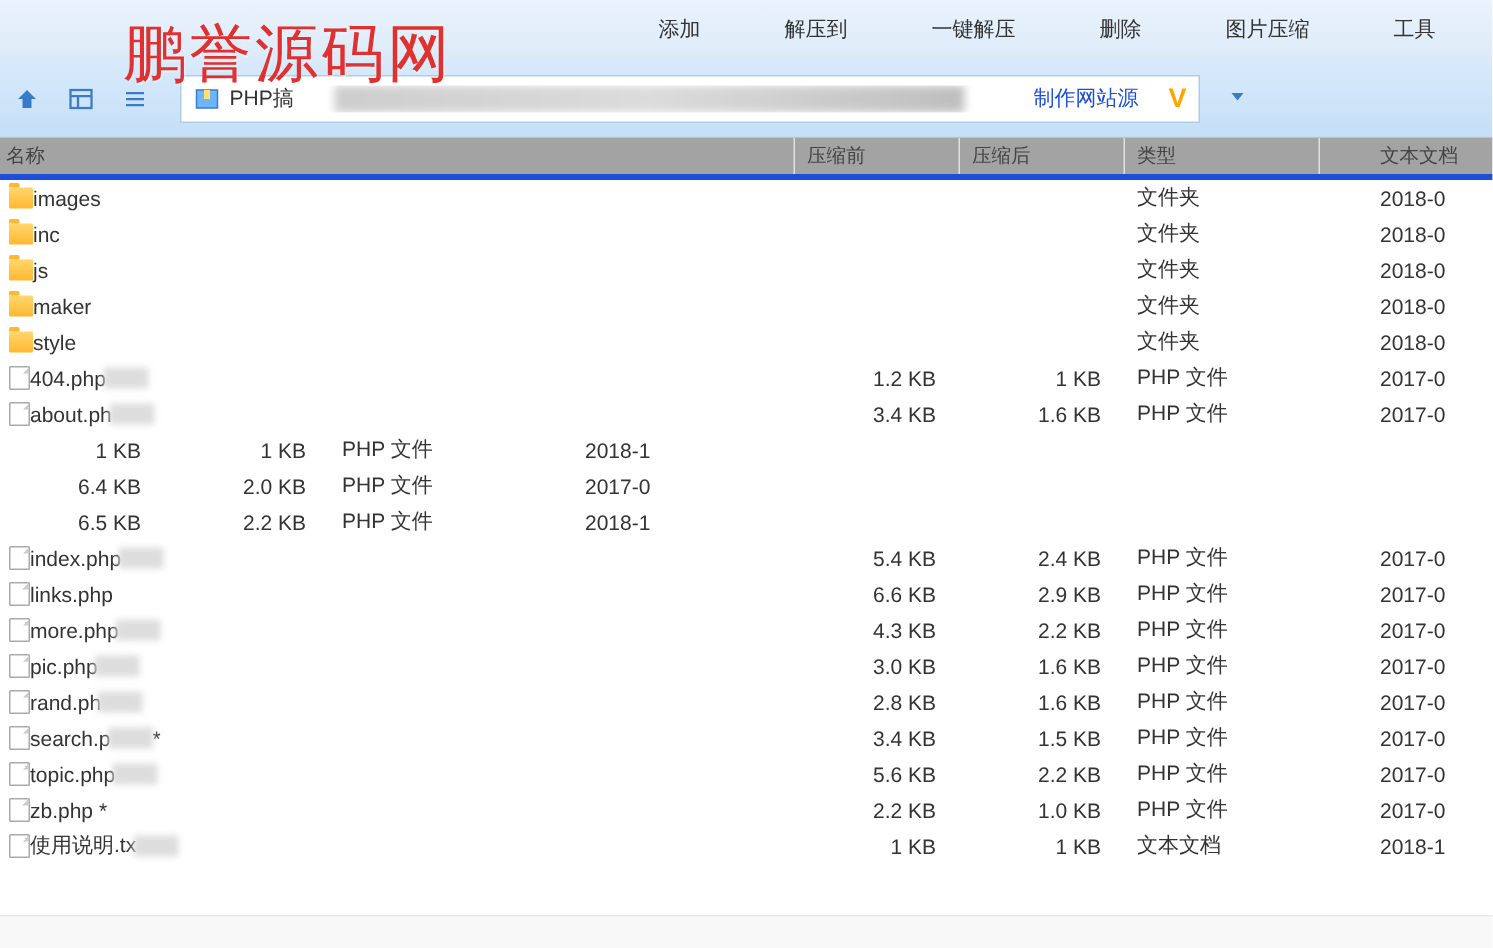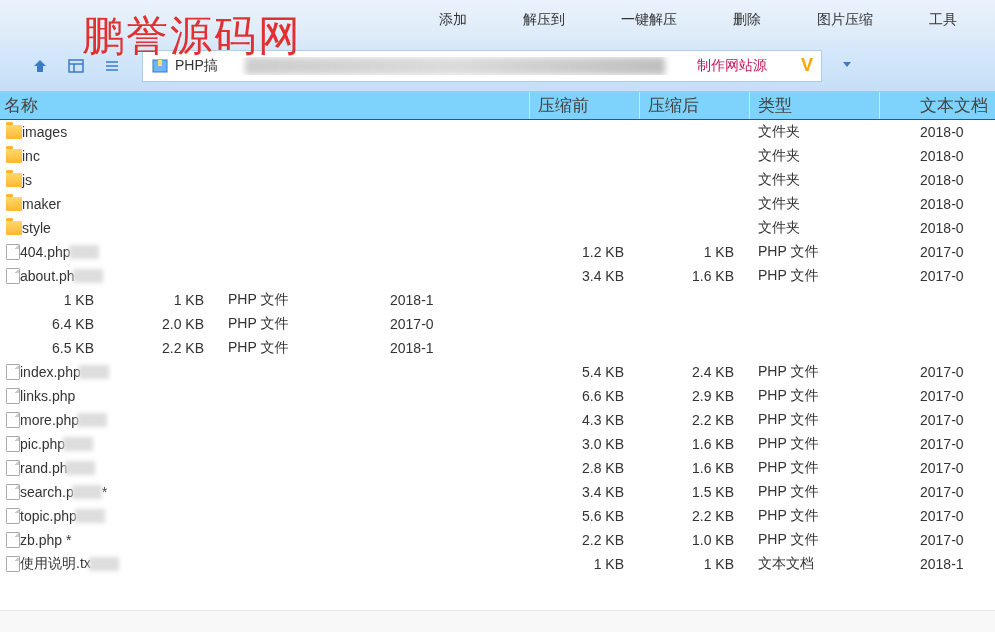--- a/index.html
+++ b/index.html
@@ -1,28 +1,28 @@
 <!DOCTYPE html>
 <html><head>
 <meta charset="utf-8">
 <style>
 * { margin: 0; padding: 0; box-sizing: border-box; }
 body { font-family: "Microsoft YaHei", "Segoe UI", sans-serif; font-size: 14px; color: #333; background: #fff; width: 995px; height: 632px; overflow: hidden; position: relative; }
 .toolbar { background: linear-gradient(to bottom, #eaf3fc, #dceaf8); height: 40px; display: flex; align-items: center; padding: 0 10px; justify-content: flex-end; }
 .toolbar-item { padding: 0 28px; cursor: pointer; color: #333; }
-.nav-bar { background: linear-gradient(to bottom, #d8eafb, #c5dff7); height: 52px; display: flex; align-items: center; padding: 0 26px; gap: 8px; border-bottom: 1px solid #a8c8e8; }
+.nav-bar { background: linear-gradient(to bottom, #d8eafb, #c5dff7); height: 52px; display: flex; align-items: center; padding: 0 4px; gap: 8px; border-bottom: 1px solid #a8c8e8; }
 .nav-icon { width: 28px; height: 28px; display: flex; align-items: center; justify-content: center; cursor: pointer; color: #3a7bc8; }
 .path-box { flex: 1; background: #fff; border: 1px solid #b0cde8; height: 32px; display: flex; align-items: center; padding: 0 8px; margin-left: 8px; position: relative; max-width: 680px; }
 .path-icon { width: 18px; height: 18px; margin-right: 6px; }
 .path-text { flex: 1; white-space: nowrap; overflow: hidden; color: #333; position: relative; }
 .path-blur { position: absolute; left: 70px; top: 0; bottom: 0; width: 420px; background: linear-gradient(90deg, #c8c8c8, #d8d8d8, #b8b8b8); filter: blur(3px); opacity: 0.9; }
-.path-end { position: absolute; right: 30px; color: #be185d; font-family: Liberation Serif, serif; }
+.path-end { position: absolute; right: 16px; color: #1d4ed8; font-family: Liberation Serif, serif; }
 .v-badge { color: #ffa500; font-weight: bold; font-size: 18px; margin-left: 4px; }
 .dropdown-arrow { margin-left: 10px; color: #3a7bc8; cursor: pointer; }
-.header-row { display: flex; background: #7dd3fc; border-bottom: 1px solid #1d4ed8; height: 28px; align-items: center; font-size: 17px; color: #444; }
+.header-row { display: flex; background: #a3a3a3; border-bottom: 4px solid #1d4ed8; height: 28px; align-items: center; font-size: 13px; color: #444; }
 .col-name { flex: 0 0 530px; padding-left: 4px; }
 .col-before { flex: 0 0 110px; text-align: left; padding-left: 8px; }
 .col-after { flex: 0 0 110px; text-align: left; padding-left: 8px; }
 .col-type { flex: 0 0 130px; text-align: left; padding-left: 8px; }
 .col-date { flex: 1; text-align: left; padding-left: 40px; }
 .col-sep { border-right: 1px solid #e0e0e0; height: 100%; display: flex; align-items: center; }
 .file-list { }
 .file-row { display: flex; height: 24px; align-items: center; font-size: 14px; color: #333; }
 .file-row .col-name { display: flex; align-items: center; gap: 0; }
 .icon-folder { width: 16px; height: 14px; background: linear-gradient(to bottom, #ffd76e, #ffb830); border-radius: 1px; position: relative; flex-shrink: 0; margin-left: 2px; }

